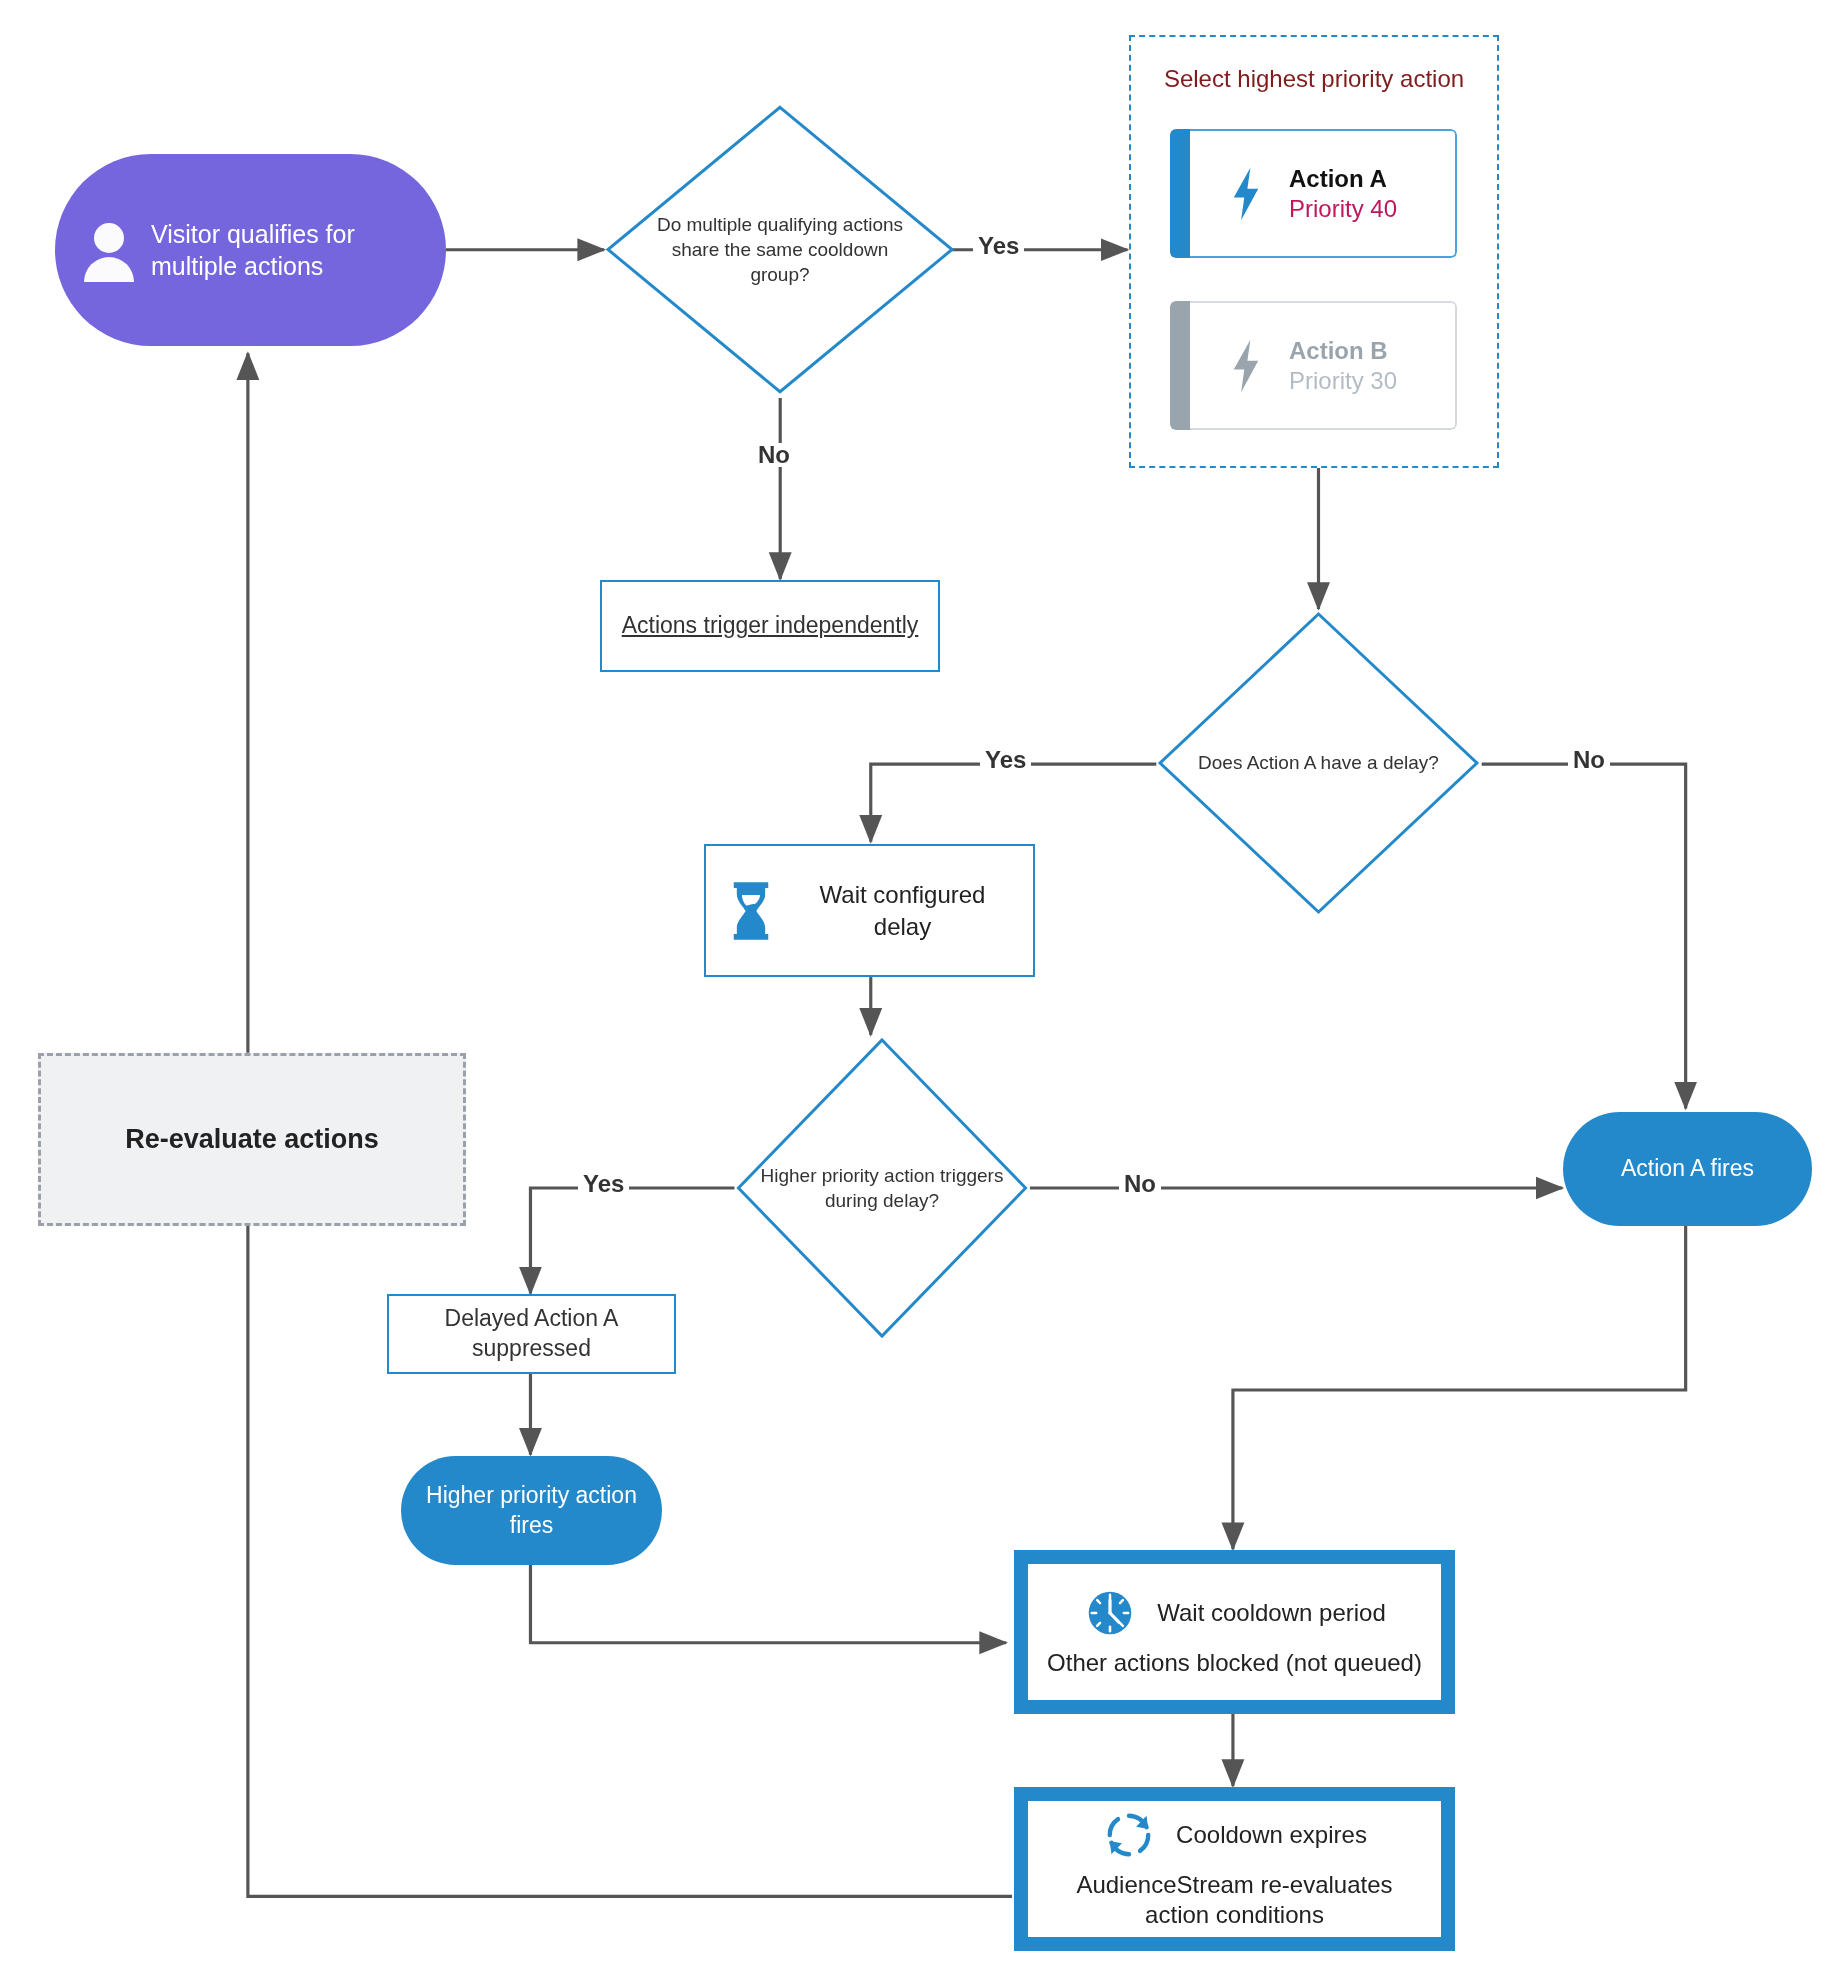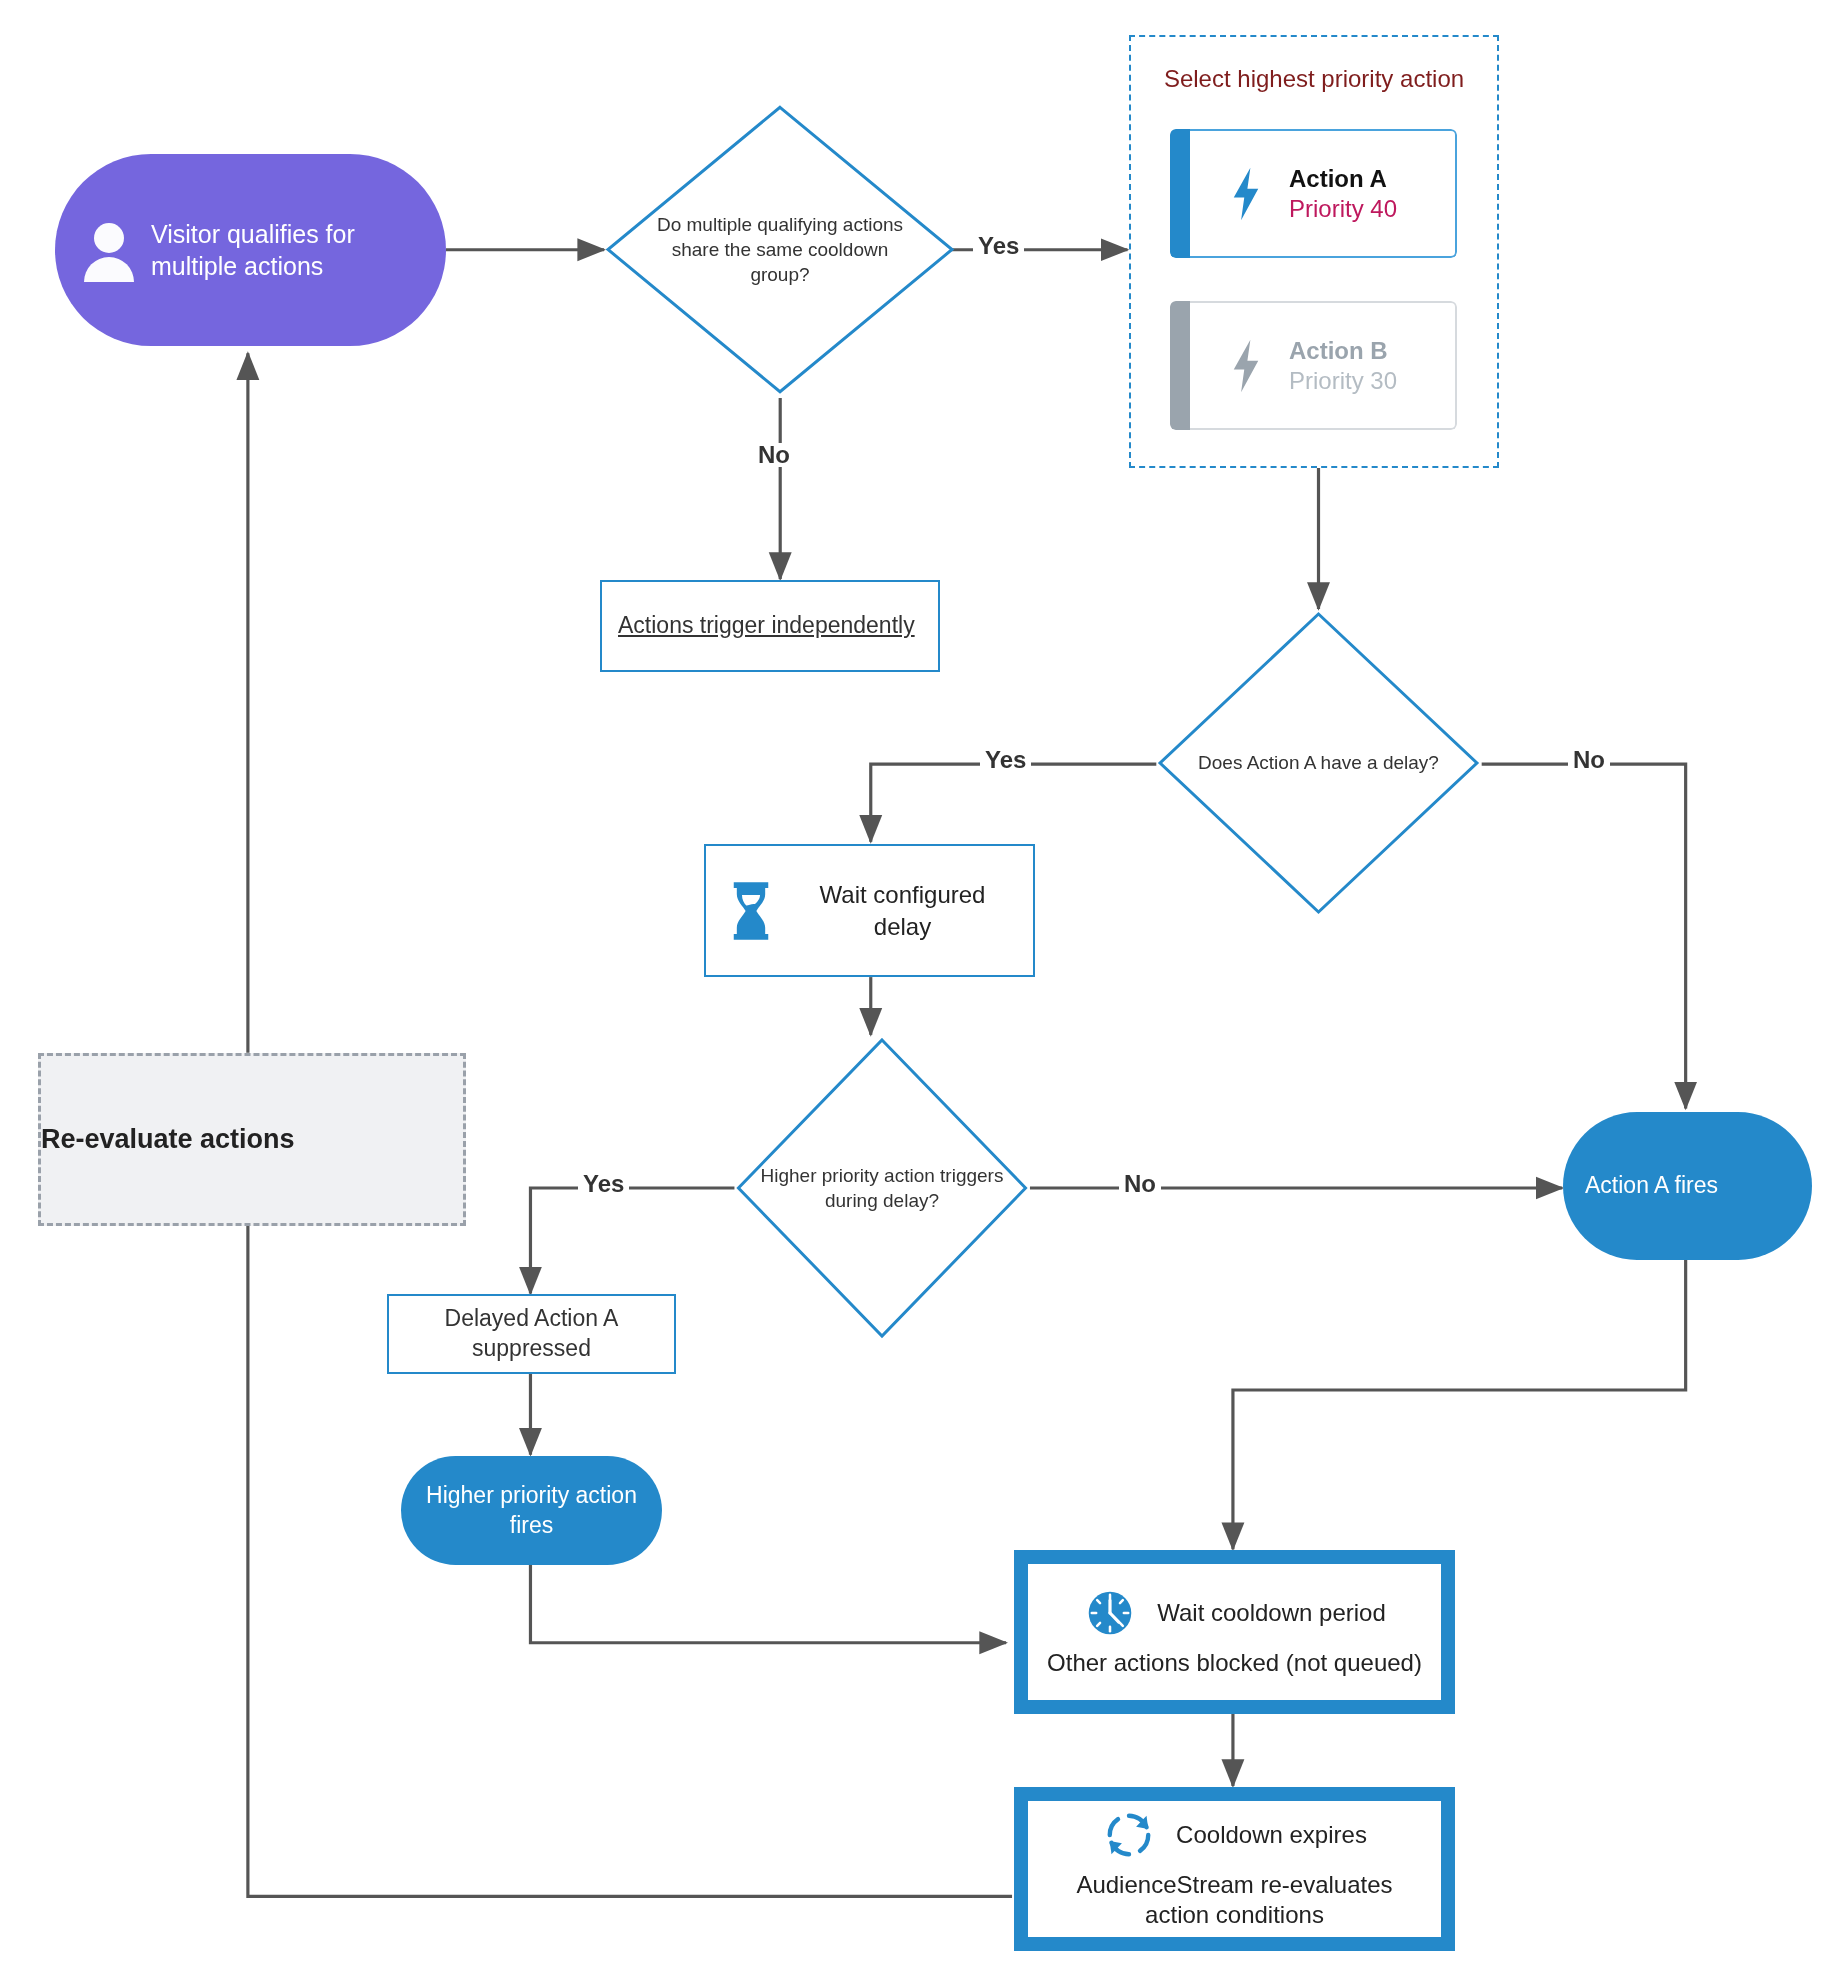--- a/index.html
+++ b/index.html
@@ -24,21 +24,21 @@
     top: 0;
     width: 1842px;
     height: 1988px;
     pointer-events: none;
   }
   .node {
     position: absolute;
     box-sizing: border-box;
     display: flex;
     align-items: center;
-    justify-content: flex-start;
+    justify-content: center;
     text-align: center;
     line-height: 1.3;
   }
 
   
   .pill-start {
     background: #7566DE;
     border-radius: 994px;
     color: #ffffff;
     font-size: 25px;
@@ -382,21 +382,21 @@
   </div>
 
   <div class="node box-plain" style="left:387px; top:1294px; width:289px; height:80px;">
     <span>Delayed Action A suppressed</span>
   </div>
 
   <div class="node pill-blue" style="left:401px; top:1456px; width:261px; height:109px;">
     <span>Higher priority action fires</span>
   </div>
 
-  <div class="node pill-blue" style="left:1563px; top:1112px; width:249px; height:148px;">
+  <div class="node pill-blue" style="left:1563px; top:1112px; width:249px; height:114px;">
     <span>Action A fires</span>
   </div>
 
   <div class="node box-reeval" style="left:38px; top:1053px; width:428px; height:173px;">
     <span>Re-evaluate actions</span>
   </div>
 
   <div class="node box-framed" style="left:1014px; top:1550px; width:441px; height:164px; display:block;">
     <div class="inner">
       <div class="row-top">

